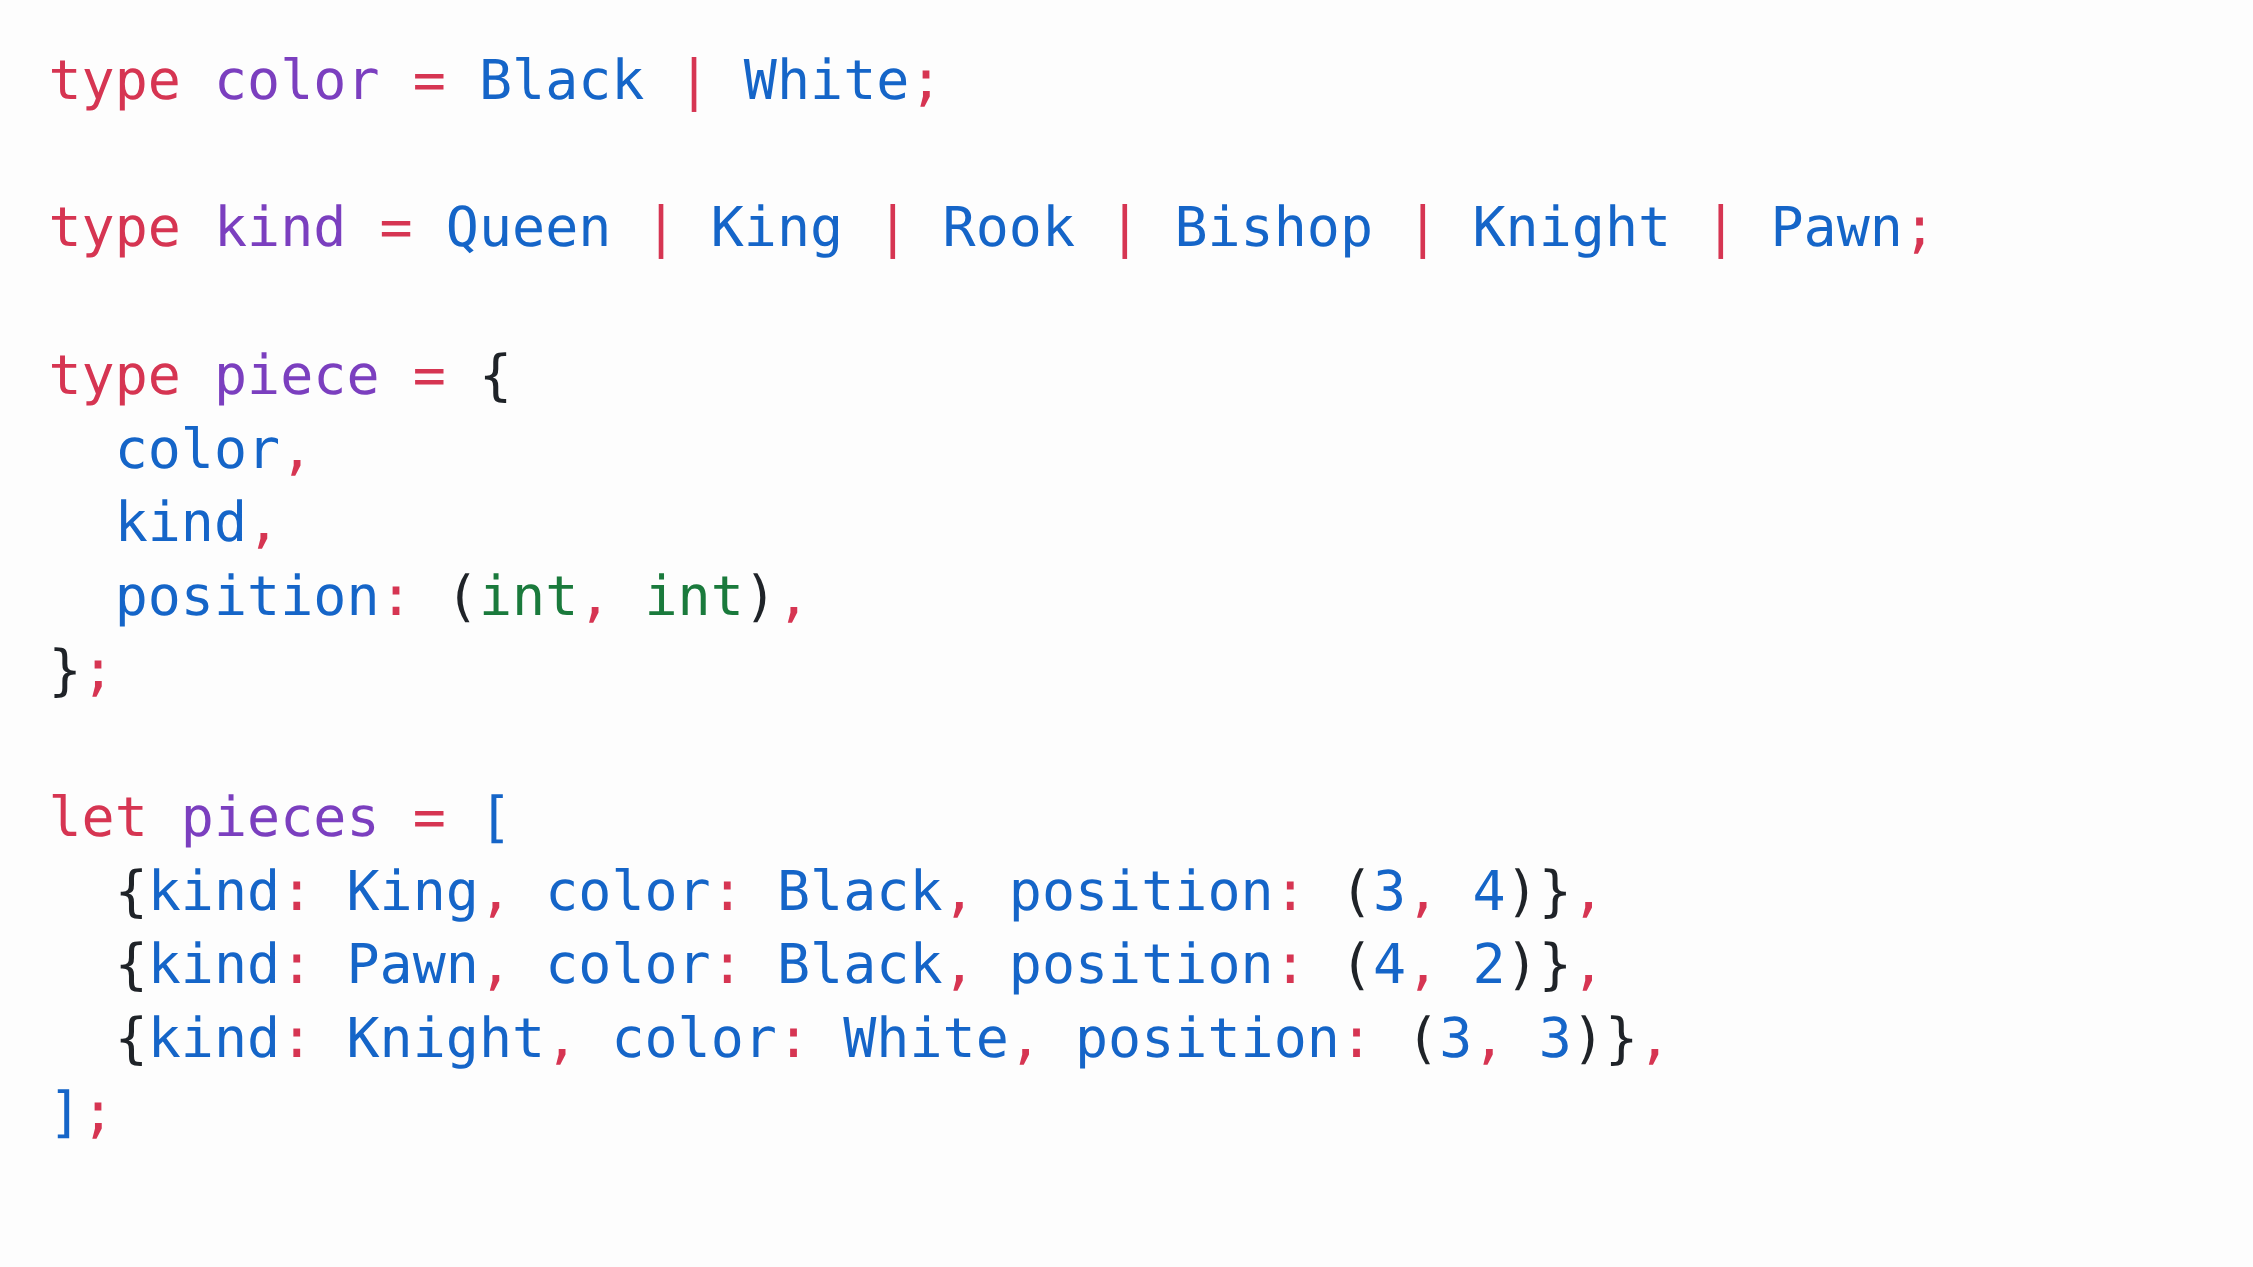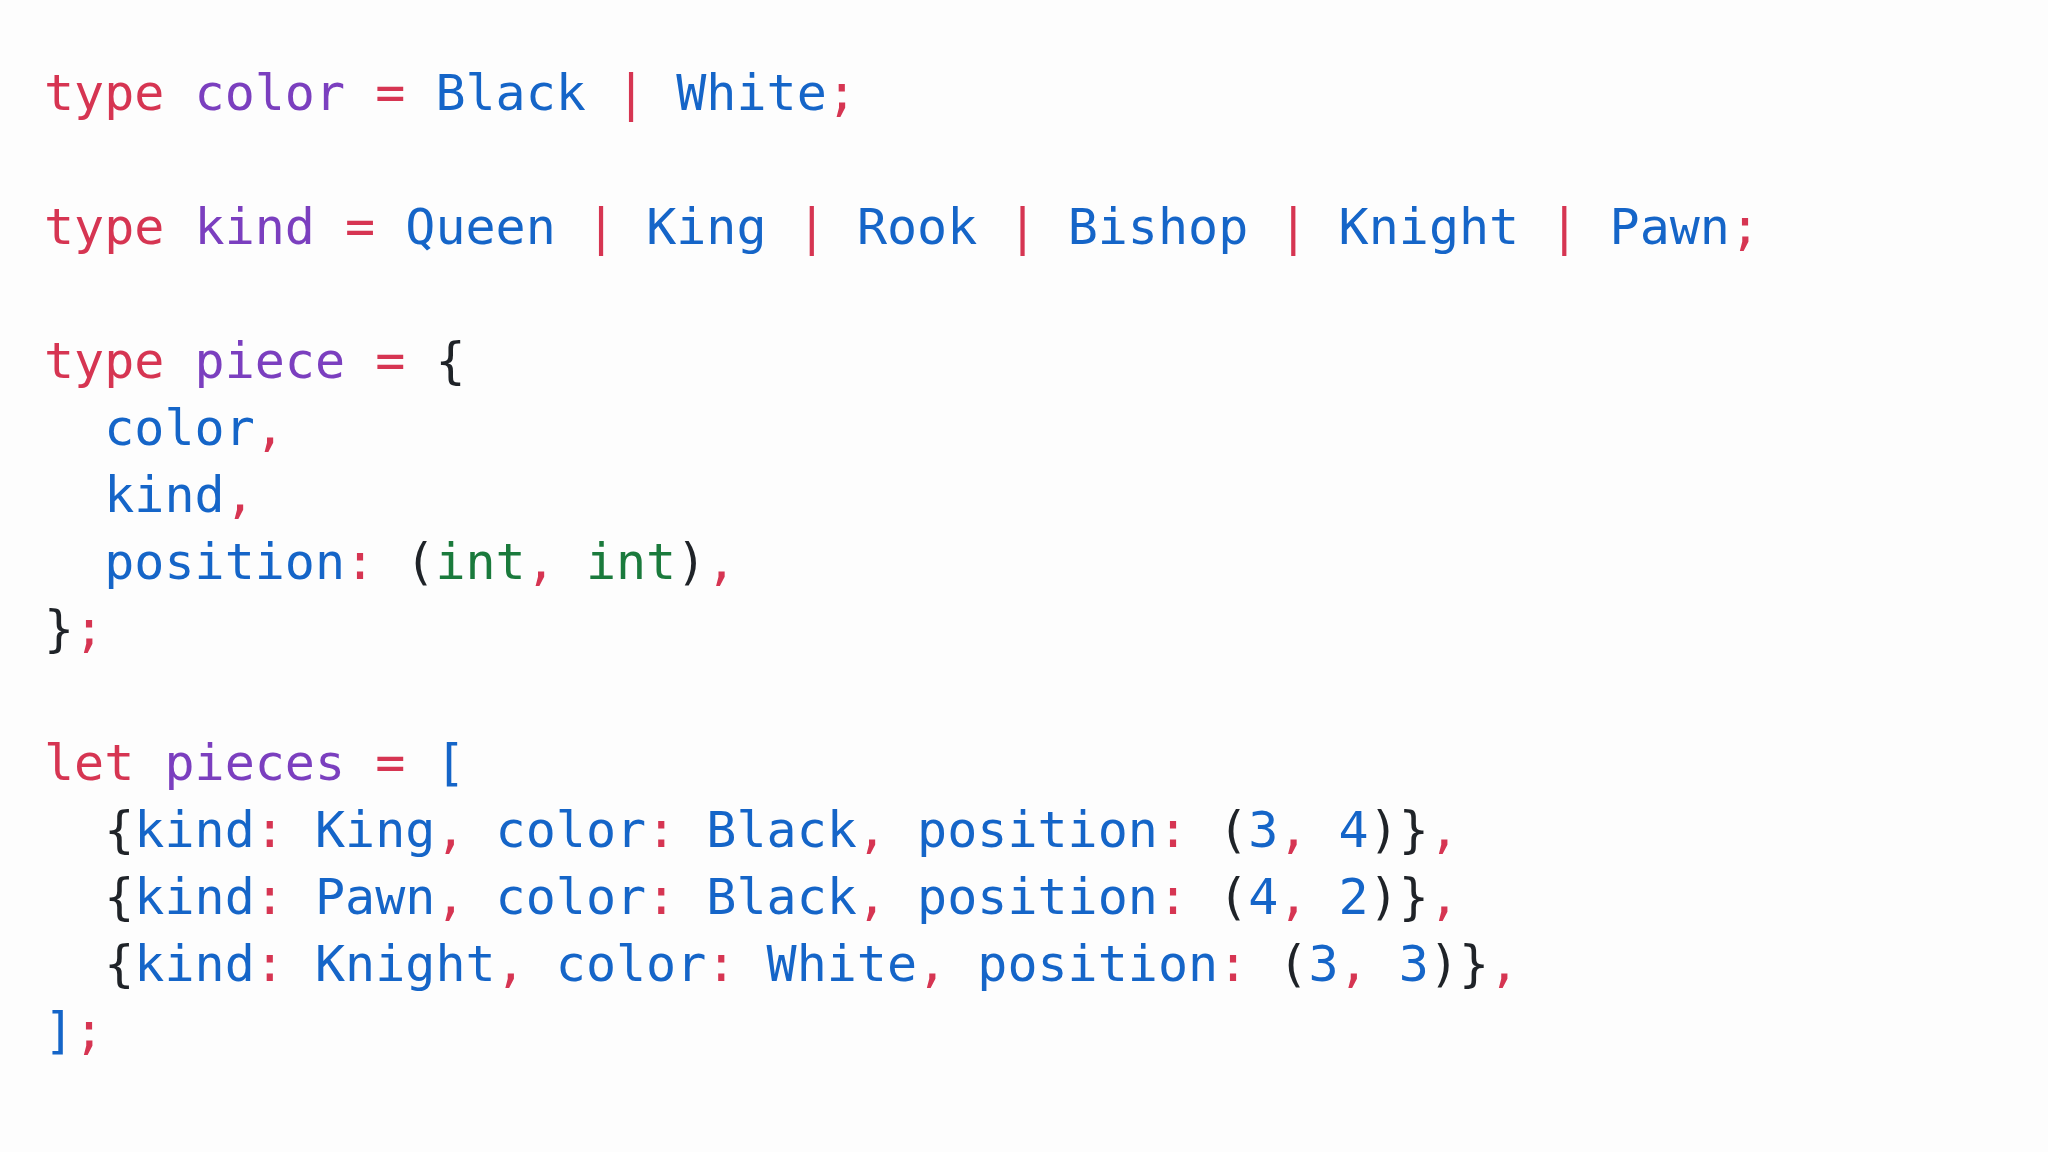--- a/index.html
+++ b/index.html
@@ -12,21 +12,21 @@
     height: 1152px;
     background: #ffffff;
     overflow: hidden;
   }
   #code-surface {
     position: relative;
     width: 2048px;
     height: 1152px;
     background: #fdfdfd;
     box-sizing: border-box;
-    padding: 60px 0 0 44px;
+    padding: 40px 0 0 44px;
   }
   pre.code-block {
     margin: 0;
     padding: 0;
     font-family: "DejaVu Sans Mono", "Liberation Mono", monospace;
     font-size: 50px;
     line-height: 67px;
     letter-spacing: 0px;
     white-space: pre;
     -webkit-font-smoothing: antialiased;

